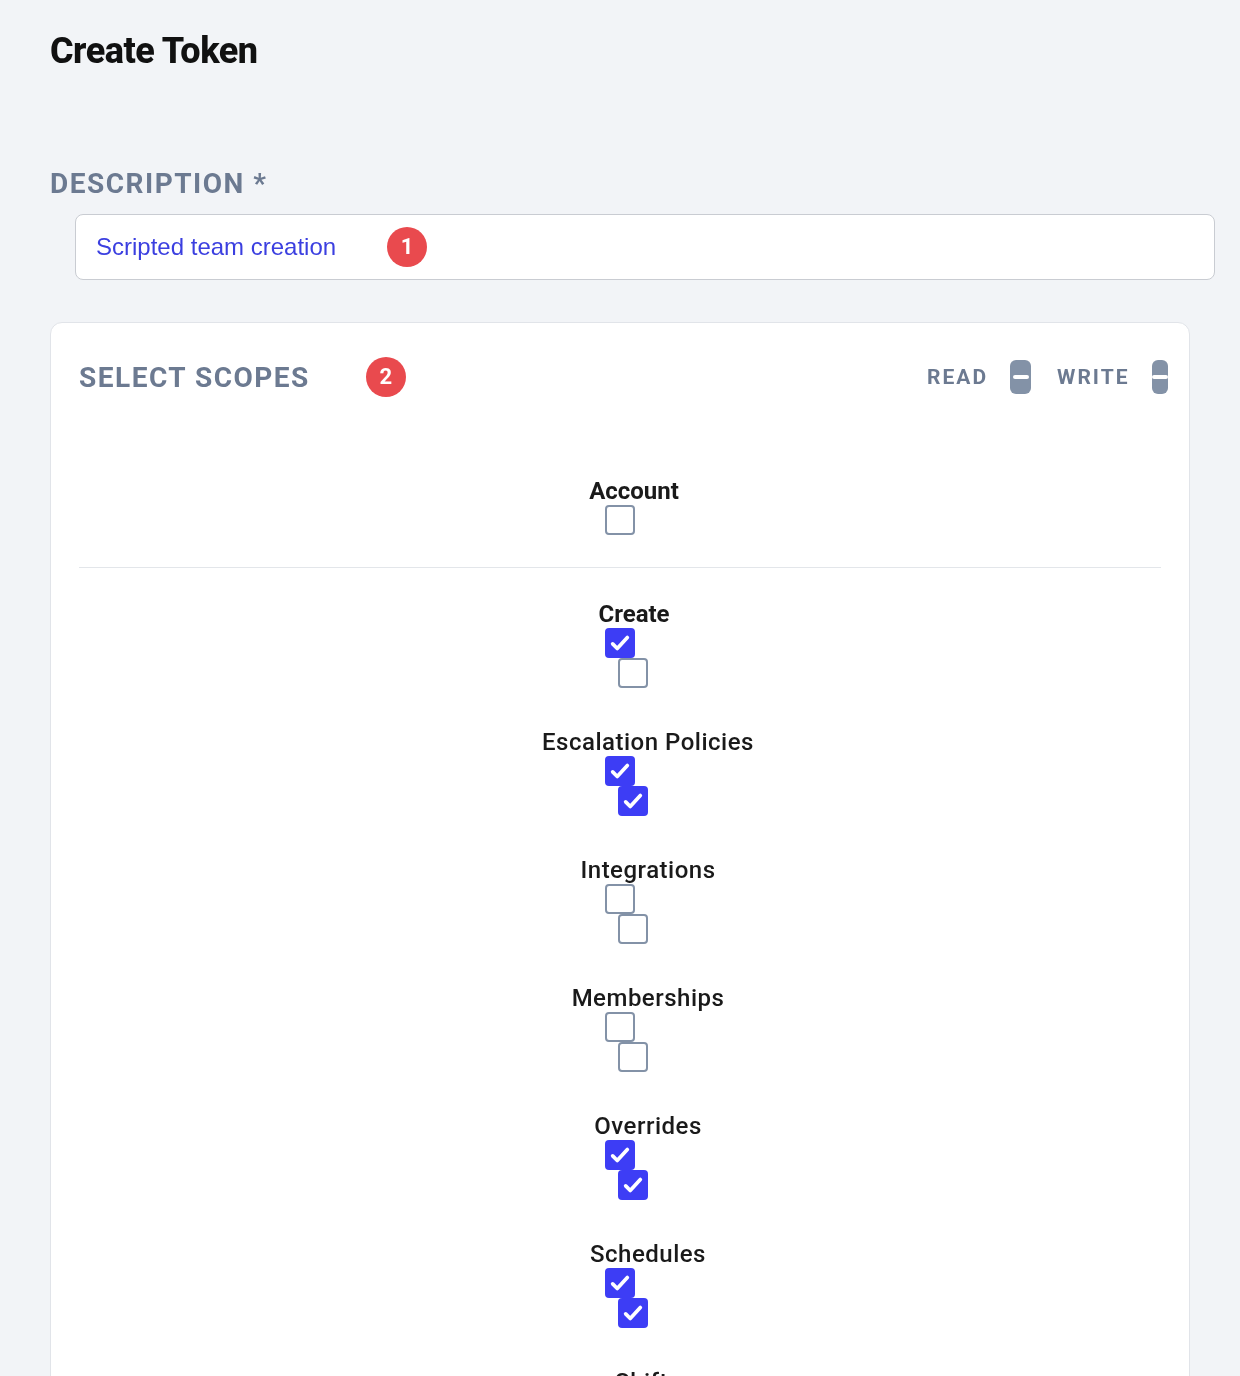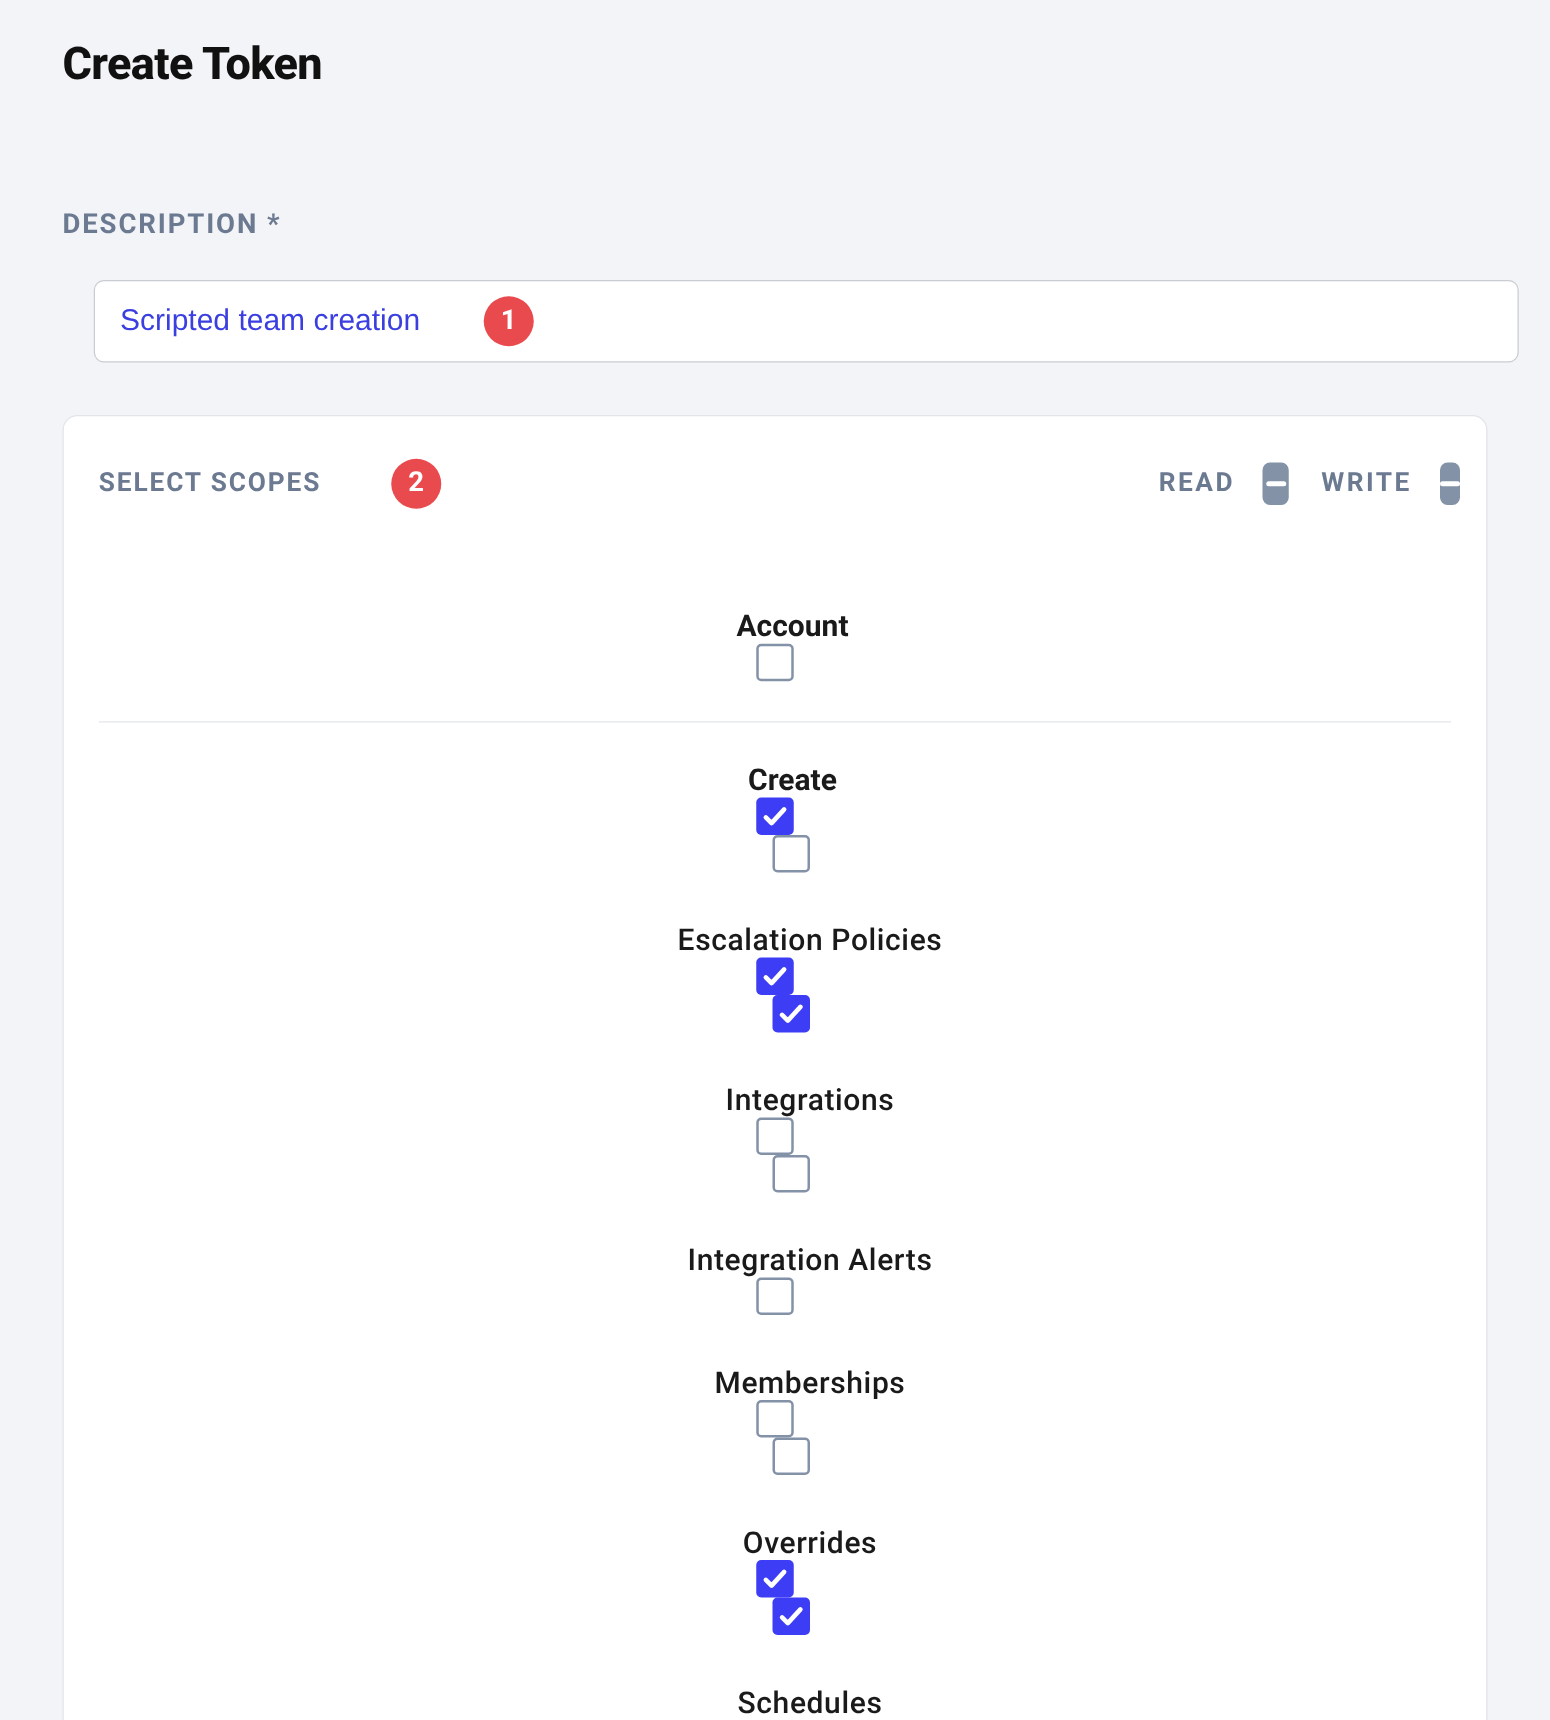--- a/index.html
+++ b/index.html
@@ -11,25 +11,25 @@
     padding: 30px 50px 0 50px;
   }
   .title {
     font-size: 36px;
     font-weight: 800;
     letter-spacing: -0.5px;
     margin-bottom: 95px;
     color: #111;
   }
   .field-label {
-    font-size: 22px;
+    font-size: 28px;
     font-weight: 700;
     letter-spacing: 1.5px;
     color: #6c7a91;
-    margin-bottom: 32px;
+    margin-bottom: 14px;
   }
   .input-wrap {
     position: relative;
     margin-bottom: 42px;
   }
   .text-input {
     width: 100%;
     font-size: 24px;
     padding: 18px 20px;
     border: 1px solid #c9ccd2;
@@ -65,21 +65,21 @@
     border: 1px solid #e1e4e9;
     border-radius: 12px;
     padding: 34px 28px 0 28px;
   }
   .panel-header {
     display: flex;
     align-items: center;
     margin-bottom: 60px;
   }
   .select-scopes-label {
-    font-size: 21px;
+    font-size: 28px;
     font-weight: 700;
     letter-spacing: 1.5px;
     color: #6c7a91;
   }
   .header-left {
     flex: 1;
     display: flex;
     align-items: center;
     gap: 56px;
   }
@@ -243,27 +243,20 @@
         <div class="scope-row sub">
           <span class="row-label">Integrations</span>
           <div class="check-cell">
             <span class="cbox unchecked"></span>
           </div>
           <div class="check-cell">
             <span class="cbox unchecked"></span>
           </div>
         </div>
         <div class="scope-row sub">
-          <span class="row-label">Integration Alerts</span>
-          <div class="check-cell">
-            <span class="cbox unchecked"></span>
-          </div>
-          <div class="check-cell"></div>
-        </div>
-        <div class="scope-row sub">
           <span class="row-label">Memberships</span>
           <div class="check-cell">
             <span class="cbox unchecked"></span>
           </div>
           <div class="check-cell">
             <span class="cbox unchecked"></span>
           </div>
         </div>
         <div class="scope-row sub">
           <span class="row-label">Overrides</span>

